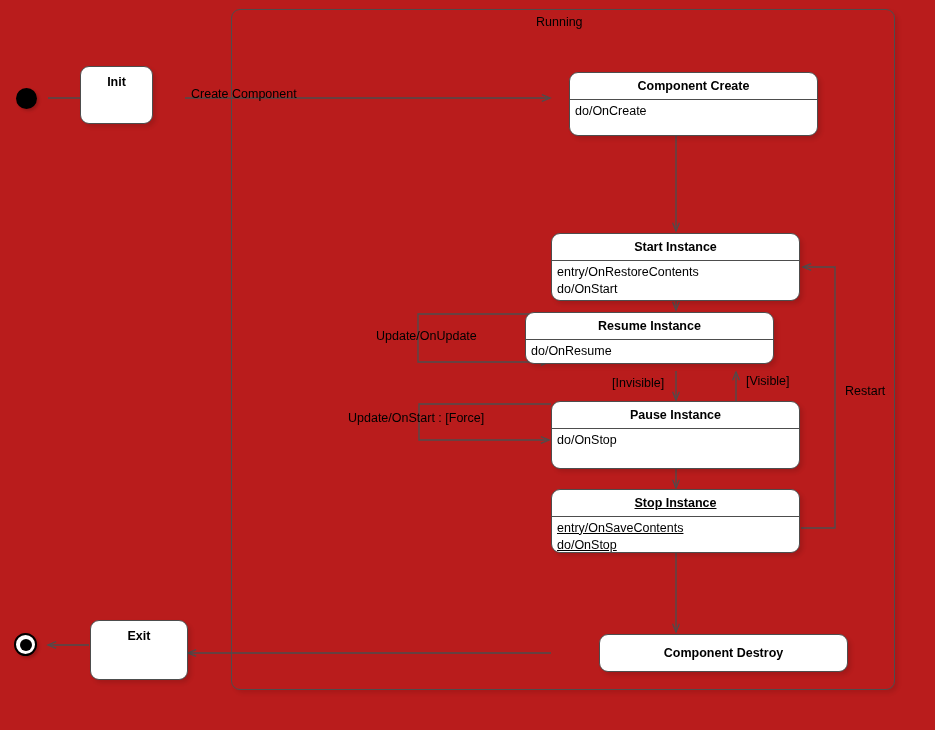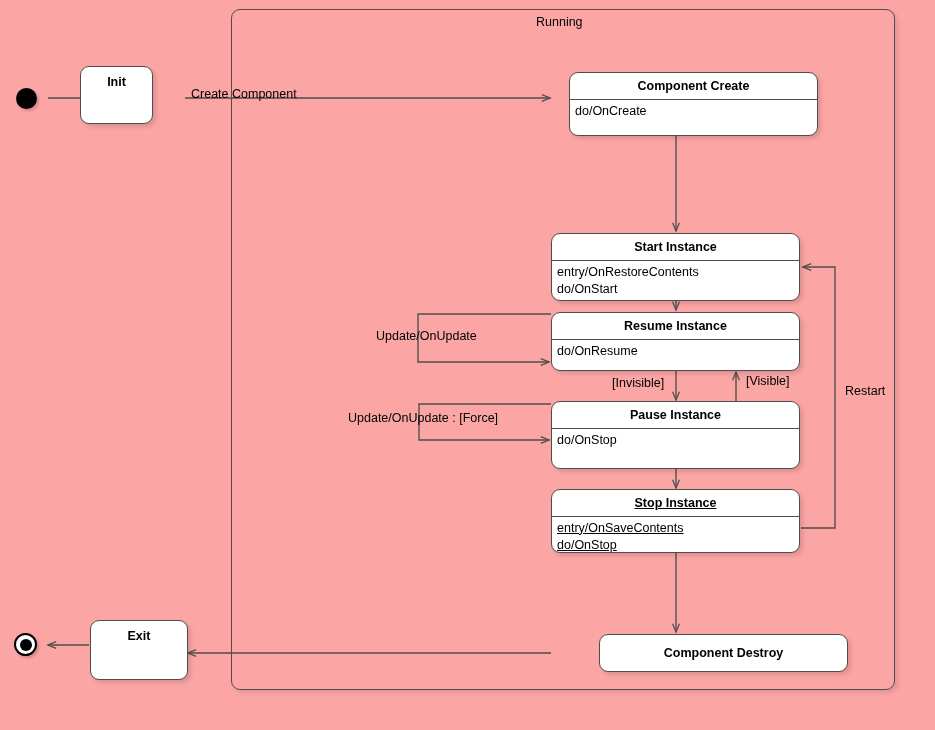--- a/index.html
+++ b/index.html
@@ -1,21 +1,21 @@
 <!DOCTYPE html>
 <html><head>
 <meta charset="utf-8">
 <style>
   html,body{margin:0;padding:0;background:#ffffff;}
   body{
     width:935px;height:730px;
     font-family:"Liberation Sans","DejaVu Sans",sans-serif;
     overflow:hidden;
   }
-  #canvas{position:relative;width:935px;height:730px;background:#fca5a5;}
+  #canvas{position:relative;width:935px;height:730px;background:#b91c1c;}
   #wires{position:absolute;left:0;top:0;width:935px;height:730px;}
 
   
   .composite{
     position:absolute;
     border:1.4px solid #4d4d4d;
     border-radius:9px;
     background:transparent;
     box-shadow:3px 3px 4px rgba(0,0,0,0.10);
   }
@@ -171,21 +171,21 @@
     <div class="name">Component Create</div>
     <div class="body">do/OnCreate</div>
   </div>
 
   <div class="state compartmented" style="left:551px;top:233px;width:249px;height:68px;">
     <div class="name">Start Instance</div>
     <div class="body">entry/OnRestoreContents
 do/OnStart</div>
   </div>
 
-  <div class="state compartmented" style="left:551px;top:312px;width:249px;height:59px;">
+  <div class="state compartmented" style="left:525px;top:312px;width:249px;height:52px;">
     <div class="name">Resume Instance</div>
     <div class="body">do/OnResume</div>
   </div>
 
   <div class="state compartmented" style="left:551px;top:401px;width:249px;height:68px;">
     <div class="name">Pause Instance</div>
     <div class="body">do/OnStop</div>
   </div>
 
   <div class="state compartmented" style="left:551px;top:489px;width:249px;height:64px;text-decoration:underline;">
@@ -199,17 +199,17 @@
   </div>
 
   <div class="edge-label" style="left:191px;top:88px;">Create Component</div>
 
   <div class="edge-label" style="left:376px;top:330px;">Update/OnUpdate</div>
 
   <div class="edge-label" style="left:612px;top:377px;">[Invisible]</div>
 
   <div class="edge-label" style="left:746px;top:375px;">[Visible]</div>
 
-  <div class="edge-label" style="left:348px;top:412px;">Update/OnUpdate :  [Force]</div>
+  <div class="edge-label" style="left:348px;top:412px;">Update/OnStart :  [Force]</div>
 
   <div class="edge-label" style="left:845px;top:385px;">Restart</div>
 
 </div>
 
 </body></html>

